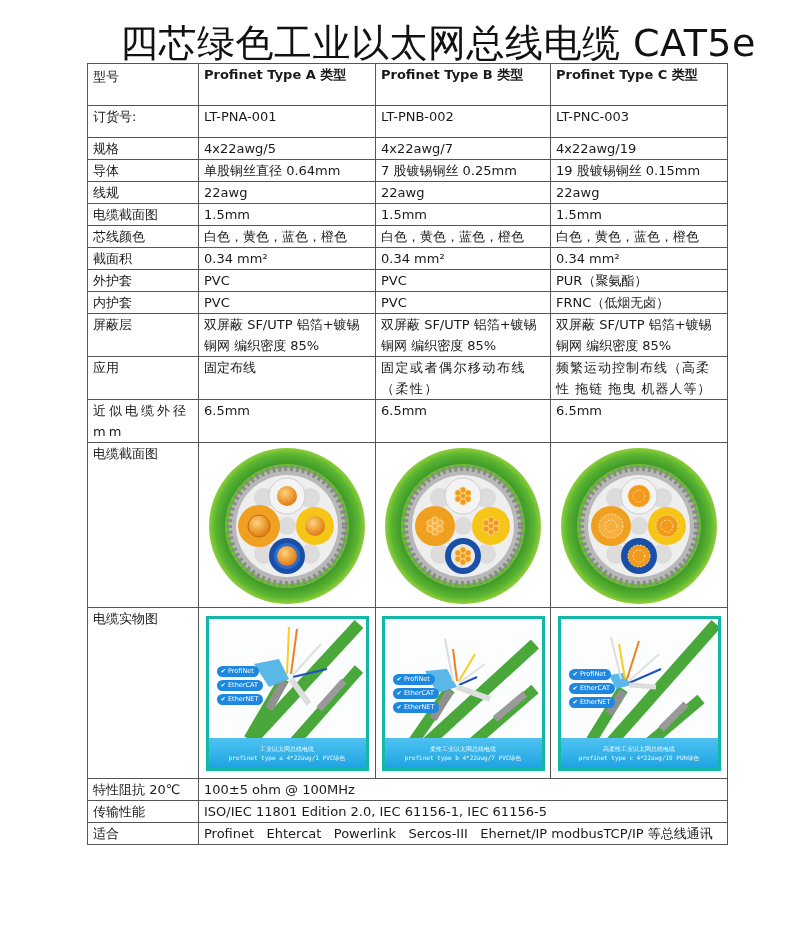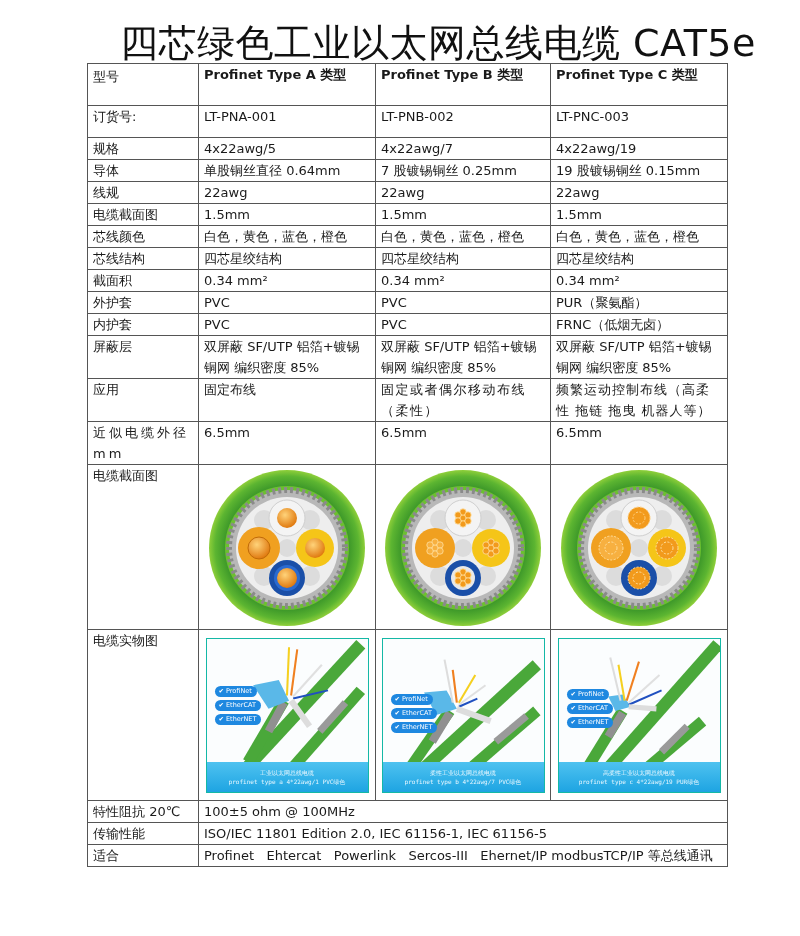--- a/index.html
+++ b/index.html
@@ -14,21 +14,21 @@
   td.label { font-size: 14px; }
   td.hdr { font-weight: bold; font-size: 14px; vertical-align: middle; padding-top: 2px; }
   .hdr-label { font-size: 14px; vertical-align: top; padding-top: 2px !important; }
   .val { font-size: 13px; }
   .spread { letter-spacing: 3px; }
   .img-cell { padding: 0 !important; text-align: center; vertical-align: middle !important; }
   
   .xs { width: 162px; height: 160px; margin: 2px auto 0; position: relative; }
   .xs svg { width: 100%; height: 100%; display: block; }
   
-  .photo { width: 163px; height: 155px; margin: 7px auto 6px; border: 1px solid #14b8a6;
+  .photo { width: 163px; height: 155px; margin: 7px auto 6px; border: 3px solid #14b8a6;
            position: relative; background: #fbfdfe; overflow: hidden; box-sizing: border-box; }
   .photo svg { position: absolute; left: 0; top: 0; width: 100%; height: 100%; }
   .badge { position: absolute; left: 8px; height: 11px; border-radius: 6px; background: #1e88e0;
            color: #fff; font-size: 6.5px; line-height: 11px; padding: 0 5px 0 4px; white-space: nowrap;
            font-family: "DejaVu Sans", sans-serif; }
   .banner { position: absolute; left: 0; right: 0; bottom: 0; height: 30px;
             background: linear-gradient(#4ec2f0, #1ea4e2); color: #e8f7ff; text-align: center;
             font-size: 6px; line-height: 9px; padding-top: 6px; box-sizing: border-box;
             font-family: "DejaVu Sans Mono", monospace; }
 </style>
@@ -79,26 +79,20 @@
     <td class="label">电缆截面图</td>
     <td class="val">1.5mm</td>
     <td class="val">1.5mm</td>
     <td class="val">1.5mm</td>
   </tr>
   <tr style="height:22px">
     <td class="label">芯线颜色</td>
     <td class="val">白色，黄色，蓝色，橙色</td>
     <td class="val">白色，黄色，蓝色，橙色</td>
     <td class="val">白色，黄色，蓝色，橙色</td>
-  </tr>
-  <tr style="height:21px">
-    <td class="label">芯线结构</td>
-    <td class="val">四芯星绞结构</td>
-    <td class="val">四芯星绞结构</td>
-    <td class="val">四芯星绞结构</td>
   </tr>
   <tr style="height:22px">
     <td class="label">截面积</td>
     <td class="val">0.34 mm²</td>
     <td class="val">0.34 mm²</td>
     <td class="val">0.34 mm²</td>
   </tr>
   <tr style="height:21px">
     <td class="label">外护套</td>
     <td class="val">PVC</td>

